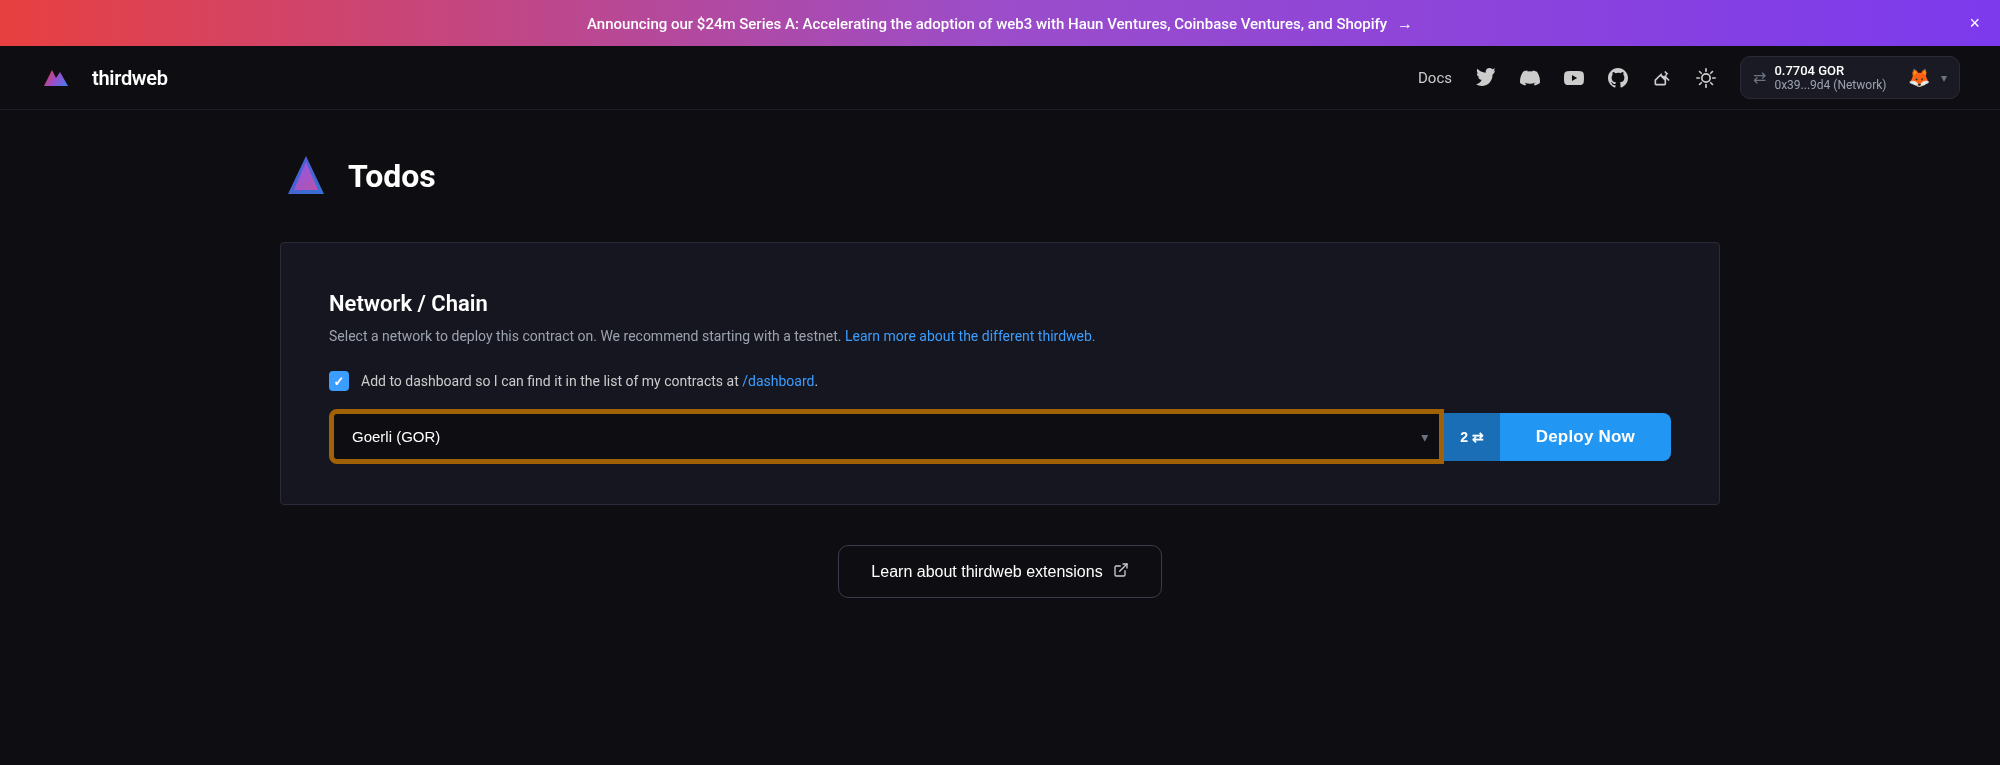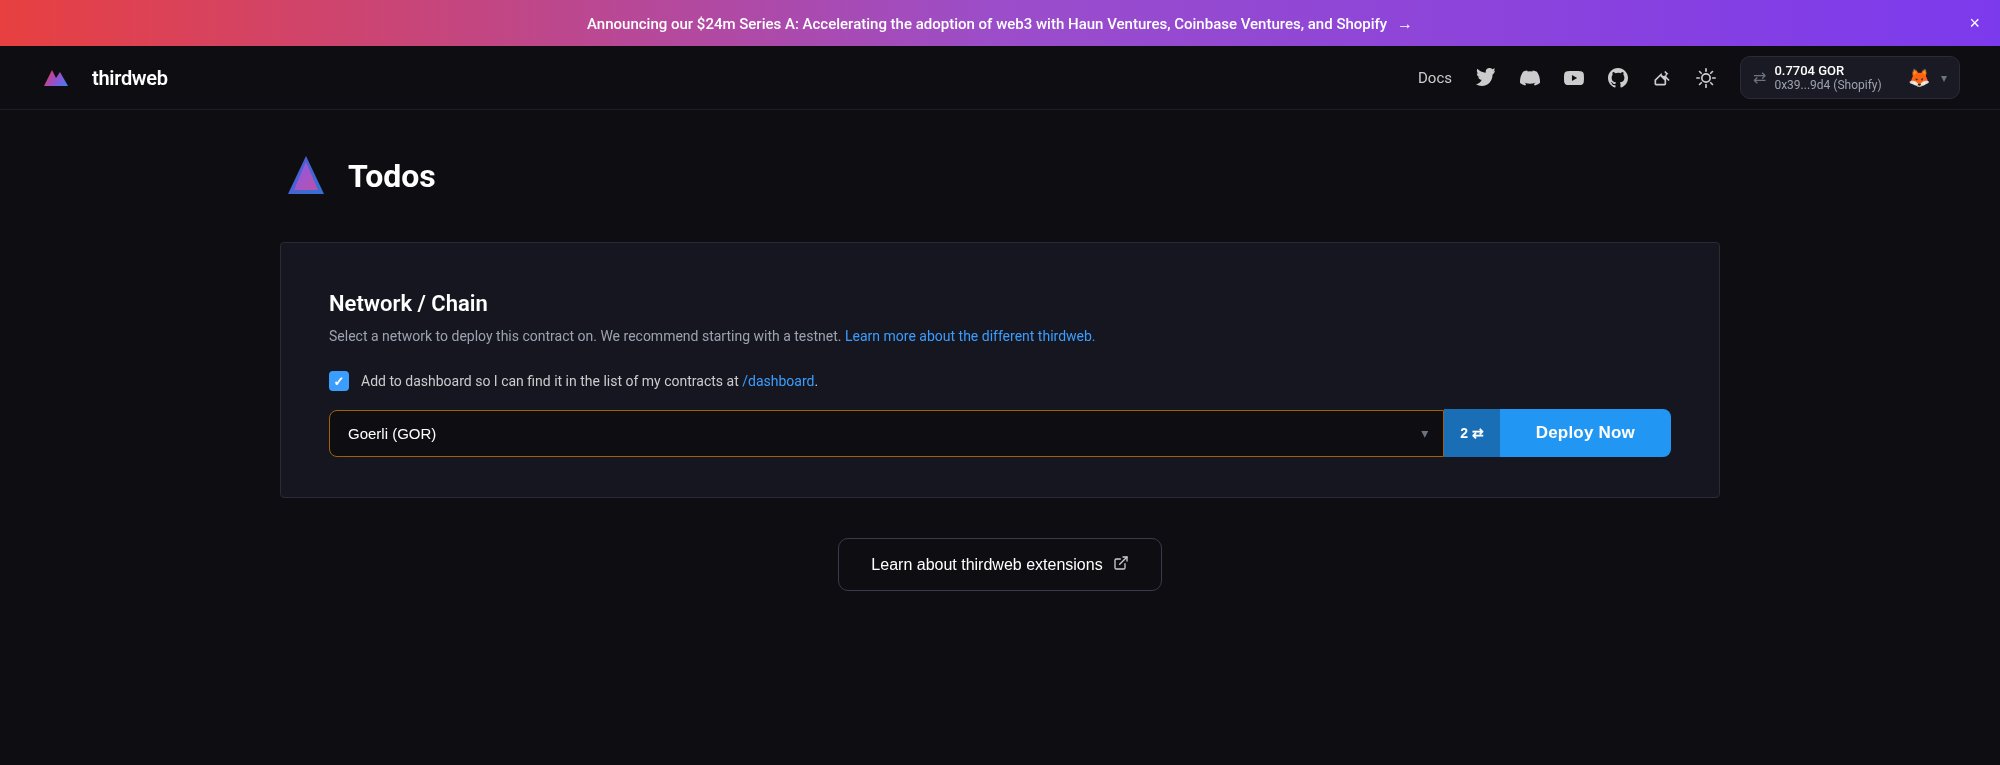--- a/index.html
+++ b/index.html
@@ -251,21 +251,21 @@
     }
 
     .network-select-wrapper {
       flex: 1;
       position: relative;
     }
 
     .network-select {
       width: 100%;
       background-color: #0e0e12;
-      border: 1px solid #a16207;
+      border: 5px solid #a16207;
       border-radius: 8px 0 0 8px;
       color: #ffffff;
       font-size: 15px;
       padding: 14px 44px 14px 18px;
       appearance: none;
       cursor: pointer;
       outline: none;
     }
 
     .select-chevron {
@@ -401,21 +401,21 @@
       <svg width="20" height="20" viewBox="0 0 24 24" fill="#cccccc">
           <circle cx="12" cy="12" r="5" fill="none" stroke="#cccccc" stroke-width="2"></circle>
           <path d="M12 1v3M12 20v3M4.22 4.22l2.12 2.12M17.66 17.66l2.12 2.12M1 12h3M20 12h3M4.22 19.78l2.12-2.12M17.66 6.34l2.12-2.12" stroke="#cccccc" stroke-width="2" stroke-linecap="round"></path>
         </svg>
     </span>
 
     <div class="wallet-button">
       <span class="wallet-arrows">⇄</span>
       <div class="wallet-info">
         <span class="wallet-balance">0.7704 GOR</span>
-        <span class="wallet-address">0x39...9d4 (Shopify)</span>
+        <span class="wallet-address">0x39...9d4 (Network)</span>
       </div>
       <div class="wallet-avatar">🦊</div>
       <span class="wallet-chevron">▾</span>
     </div>
   </div>
 </nav>
 
 <div class="main-content">
 
   <div class="page-header">

